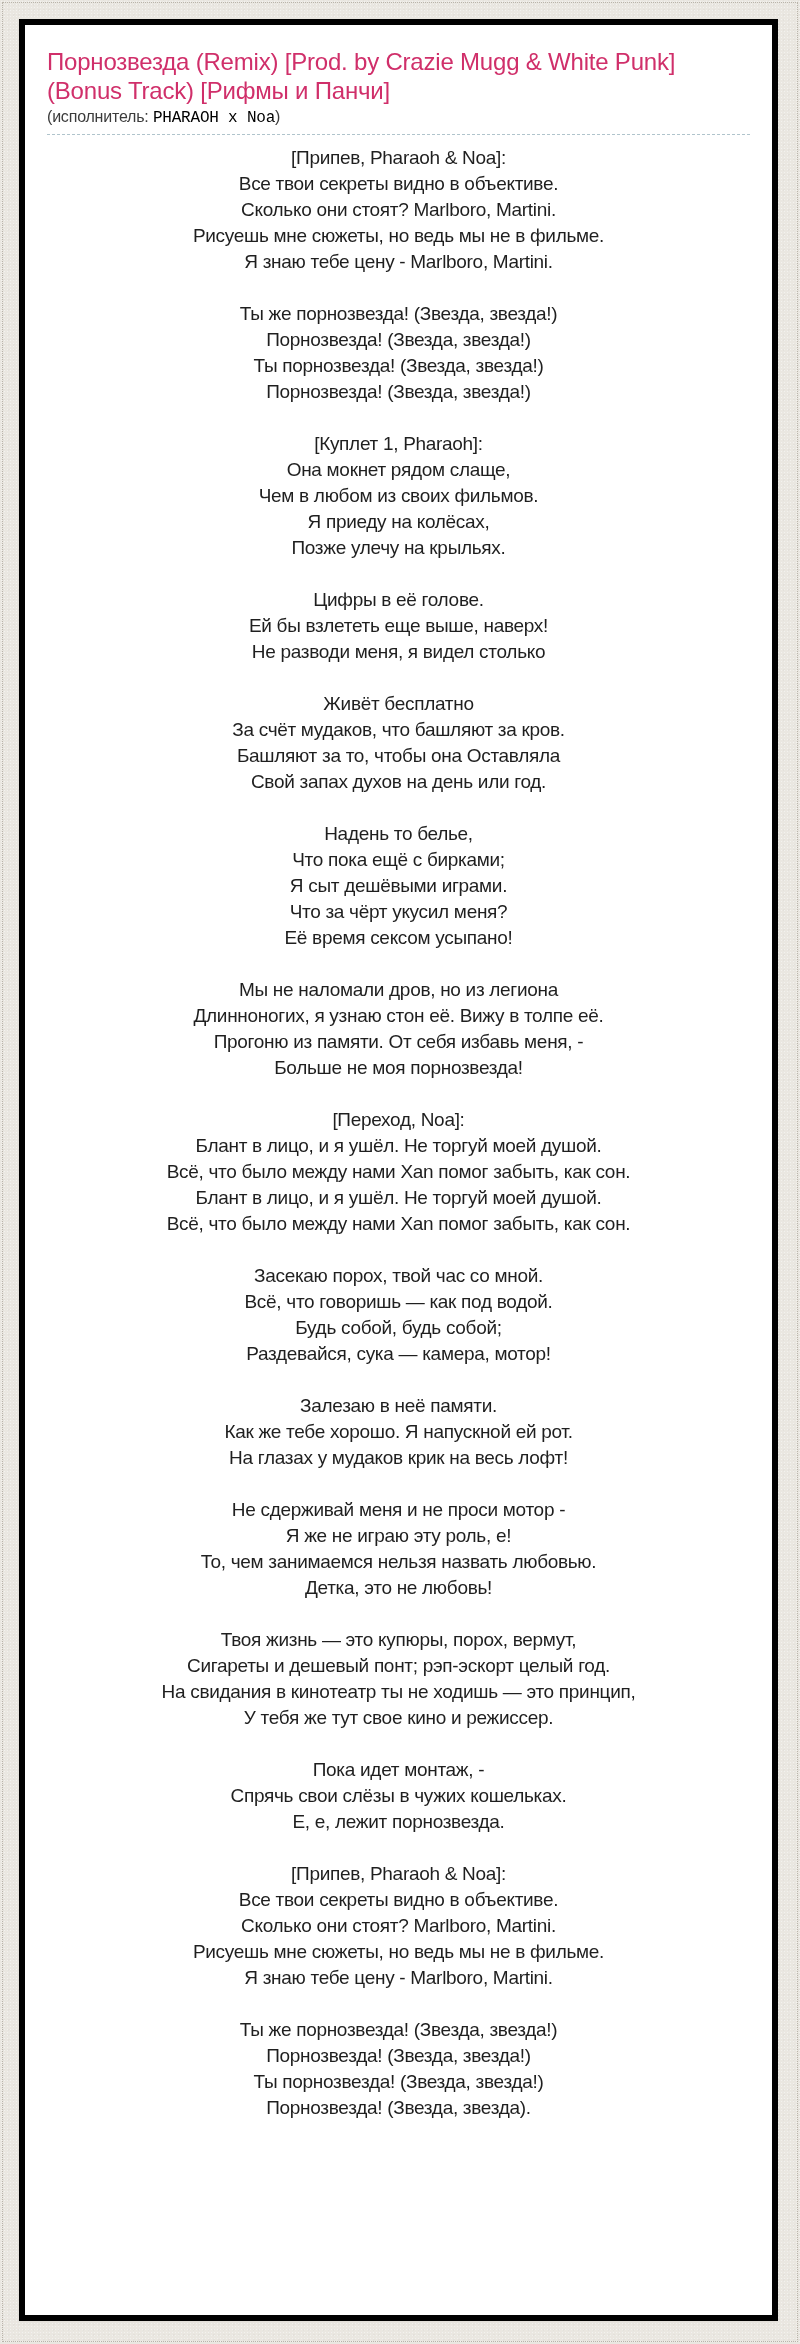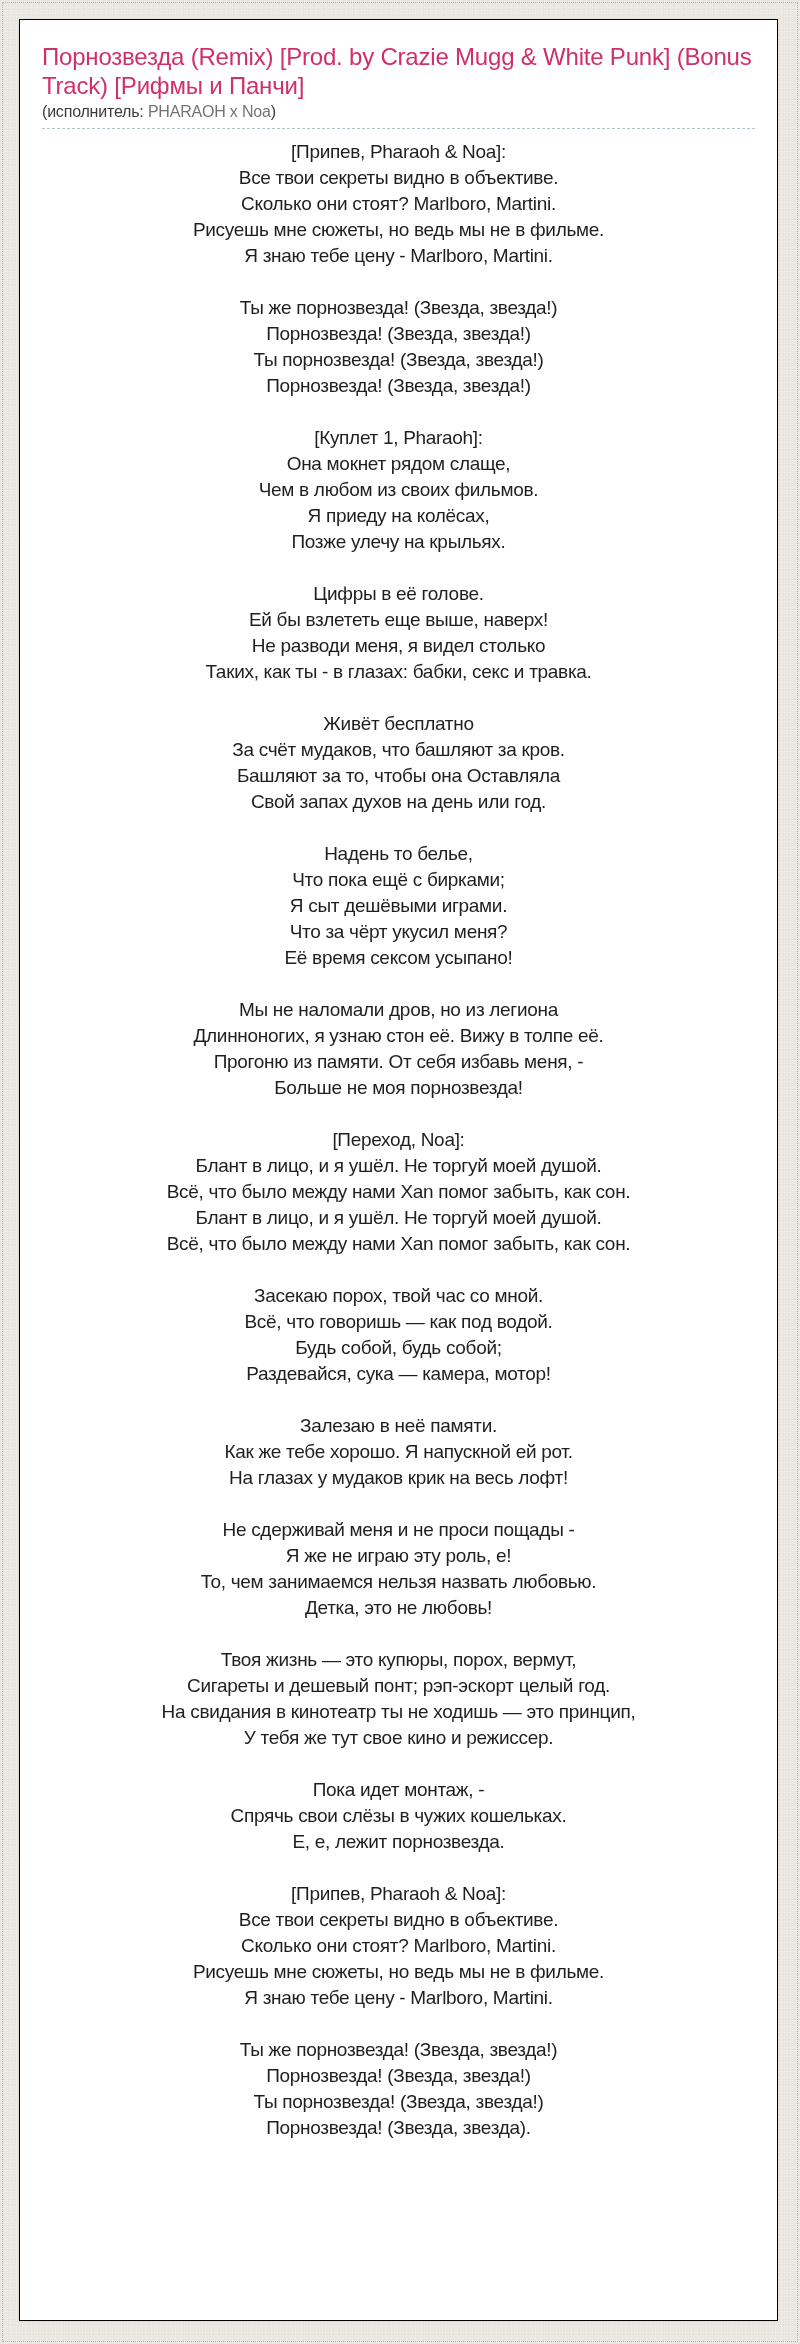--- a/index.html
+++ b/index.html
@@ -32,42 +32,43 @@
     pointer-events: none;
   }
   .card {
     position: absolute;
     left: 19px;
     top: 19px;
     width: 759px;
     height: 2302px;
     box-sizing: border-box;
     background: #ffffff;
-    border: 1px solid #000000;
+    border: 6px solid #000000;
     box-shadow: 0 1px 3px rgba(0,0,0,0.05);
     padding: 22px 22px 0 22px;
   }
   .song-title {
     margin: 0;
     color: #d02f6a;
     font-size: 24px;
     line-height: 29px;
     font-weight: normal;
     letter-spacing: -0.2px;
   }
   .performer-line {
     margin-top: 2px;
     font-size: 16px;
     line-height: 20px;
     color: #3b3b3b;
     letter-spacing: -0.2px;
   }
   .performer-line a {
-    color: #737373;
+    color: #000000;
     text-decoration: none;
+    font-family: Liberation Mono, monospace;
   }
   .separator {
     border: none;
     border-bottom: 1px dashed #b0c4cc;
     margin: 6px 0 10px 0;
     height: 0;
   }
   .lyrics {
     font-size: 19px;
     line-height: 26px;
@@ -87,27 +88,27 @@
 
 <div class="page-wrap">
   <div class="card">
     <h1 class="song-title">Порнозвезда (Remix) [Prod. by Crazie Mugg &amp; White Punk] (Bonus Track) [Рифмы и Панчи]</h1>
     <div class="performer-line"><span>(исполнитель: </span><a href="#">PHARAOH x Noa</a><span>)</span></div>
     <hr class="separator">
     <div class="lyrics">
         <p class="stanza"><span>[Припев, Pharaoh &amp; Noa]:</span><br><span>Все твои секреты видно в объективе.</span><br><span>Сколько они стоят? Marlboro, Martini.</span><br><span>Рисуешь мне сюжеты, но ведь мы не в фильме.</span><br><span>Я знаю тебе цену - Marlboro, Martini.</span></p>
         <p class="stanza"><span>Ты же порнозвезда! (Звезда, звезда!)</span><br><span>Порнозвезда! (Звезда, звезда!)</span><br><span>Ты порнозвезда! (Звезда, звезда!)</span><br><span>Порнозвезда! (Звезда, звезда!)</span></p>
         <p class="stanza"><span>[Куплет 1, Pharaoh]:</span><br><span>Она мокнет рядом слаще,</span><br><span>Чем в любом из своих фильмов.</span><br><span>Я приеду на колёсах,</span><br><span>Позже улечу на крыльях.</span></p>
-        <p class="stanza"><span>Цифры в её голове.</span><br><span>Ей бы взлететь еще выше, наверх!</span><br><span>Не разводи меня, я видел столько</span><br><span>Таких, как ты - в глазах: бабки, секс и травка.</span></p>
+        <p class="stanza"><span>Цифры в её голове.</span><br><span>Ей бы взлететь еще выше, наверх!</span><br><span>Не разводи меня, я видел столько</span><br></p>
         <p class="stanza"><span>Живёт бесплатно</span><br><span>За счёт мудаков, что башляют за кров.</span><br><span>Башляют за то, чтобы она Оставляла</span><br><span>Свой запах духов на день или год.</span></p>
         <p class="stanza"><span>Надень то белье,</span><br><span>Что пока ещё с бирками;</span><br><span>Я сыт дешёвыми играми.</span><br><span>Что за чёрт укусил меня?</span><br><span>Её время сексом усыпано!</span></p>
         <p class="stanza"><span>Мы не наломали дров, но из легиона</span><br><span>Длинноногих, я узнаю стон её. Вижу в толпе её.</span><br><span>Прогоню из памяти. От себя избавь меня, -</span><br><span>Больше не моя порнозвезда!</span></p>
         <p class="stanza"><span>[Переход, Noa]:</span><br><span>Блант в лицо, и я ушёл. Не торгуй моей душой.</span><br><span>Всё, что было между нами Xan помог забыть, как сон.</span><br><span>Блант в лицо, и я ушёл. Не торгуй моей душой.</span><br><span>Всё, что было между нами Xan помог забыть, как сон.</span></p>
         <p class="stanza"><span>Засекаю порох, твой час со мной.</span><br><span>Всё, что говоришь — как под водой.</span><br><span>Будь собой, будь собой;</span><br><span>Раздевайся, сука — камера, мотор!</span></p>
         <p class="stanza"><span>Залезаю в неё памяти.</span><br><span>Как же тебе хорошо. Я напускной ей рот.</span><br><span>На глазах у мудаков крик на весь лофт!</span></p>
-        <p class="stanza"><span>Не сдерживай меня и не проси пощады -</span><br><span>Я же не играю эту роль, е!</span><br><span>То, чем занимаемся нельзя назвать любовью.</span><br><span>Детка, это не любовь!</span></p>
+        <p class="stanza"><span>Не сдерживай меня и не проси мотор -</span><br><span>Я же не играю эту роль, е!</span><br><span>То, чем занимаемся нельзя назвать любовью.</span><br><span>Детка, это не любовь!</span></p>
         <p class="stanza"><span>Твоя жизнь — это купюры, порох, вермут,</span><br><span>Сигареты и дешевый понт; рэп-эскорт целый год.</span><br><span>На свидания в кинотеатр ты не ходишь — это принцип,</span><br><span>У тебя же тут свое кино и режиссер.</span></p>
         <p class="stanza"><span>Пока идет монтаж, -</span><br><span>Спрячь свои слёзы в чужих кошельках.</span><br><span>Е, е, лежит порнозвезда.</span></p>
         <p class="stanza"><span>[Припев, Pharaoh &amp; Noa]:</span><br><span>Все твои секреты видно в объективе.</span><br><span>Сколько они стоят? Marlboro, Martini.</span><br><span>Рисуешь мне сюжеты, но ведь мы не в фильме.</span><br><span>Я знаю тебе цену - Marlboro, Martini.</span></p>
         <p class="stanza"><span>Ты же порнозвезда! (Звезда, звезда!)</span><br><span>Порнозвезда! (Звезда, звезда!)</span><br><span>Ты порнозвезда! (Звезда, звезда!)</span><br><span>Порнозвезда! (Звезда, звезда).</span></p>
       </div>
   </div>
 </div>
 
 </body></html>

